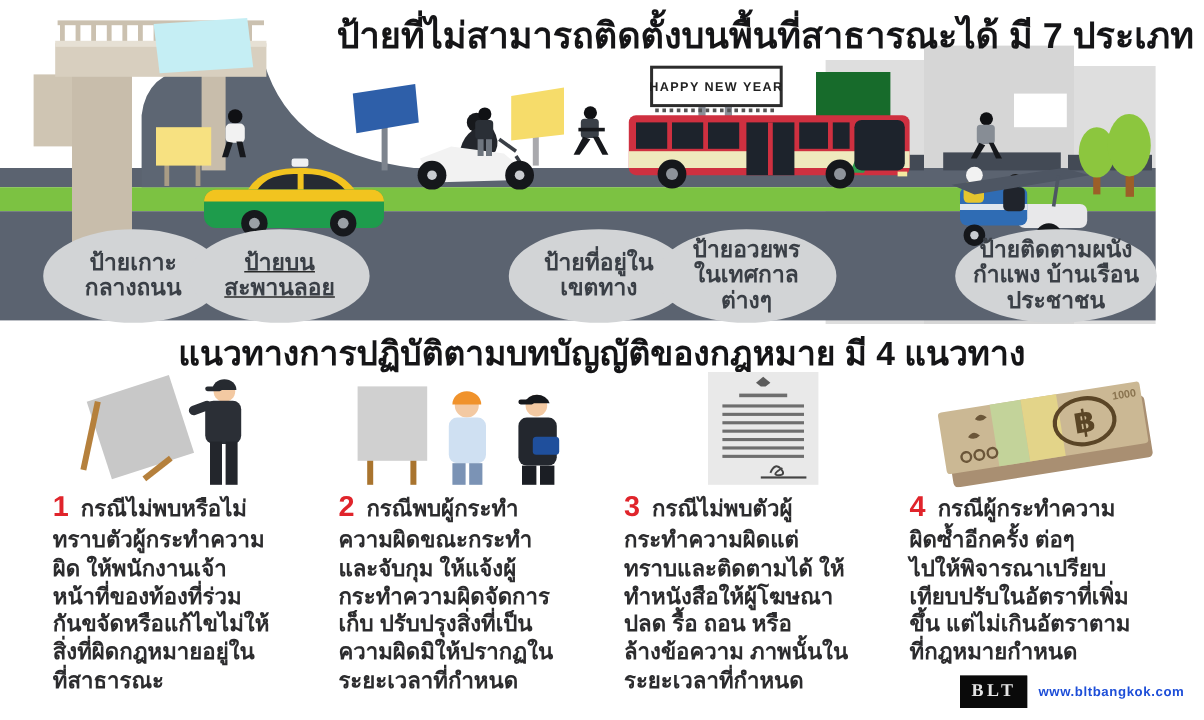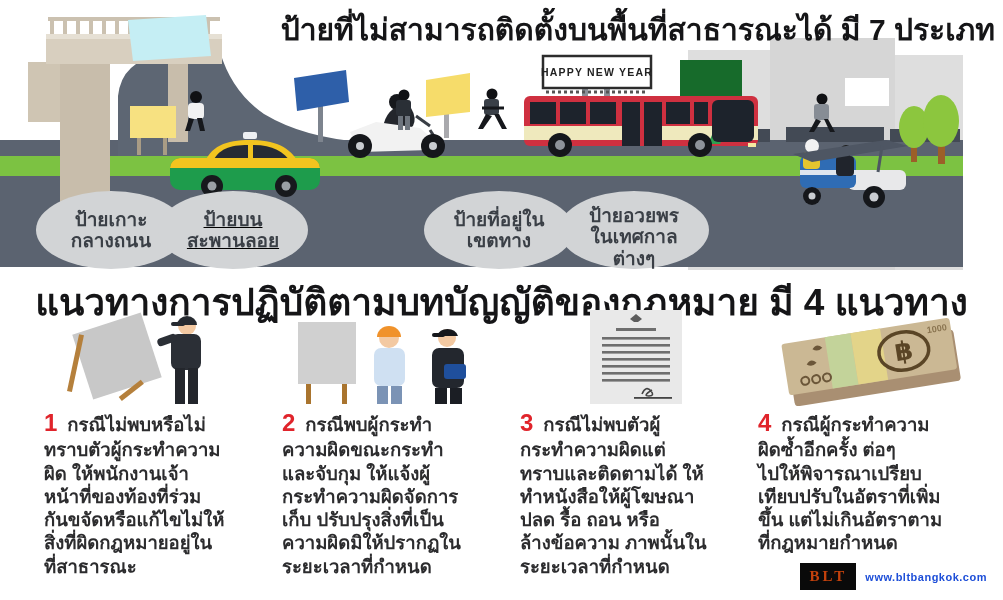--- a/index.html
+++ b/index.html
@@ -6,29 +6,29 @@
   .canvas{position:relative;width:1003px;height:600px;background:#ffffff;overflow:hidden;
           font-family:"Liberation Sans","DejaVu Sans",sans-serif;}
   .scene-wrap{position:absolute;left:0;top:0;width:879px;height:270px;}
   .top-title{position:absolute;left:225px;right:8px;top:6px;margin:0;text-align:right;
              font-size:30px;font-weight:800;color:#151517;letter-spacing:0;}
   .circle{position:absolute;top:191px;height:78px;background:#d2d4d6;border-radius:50%;
           display:flex;align-items:center;justify-content:center;}
   .circle span{white-space:pre-line;text-align:center;font-size:19px;font-weight:600;
                line-height:1.12;color:#3a3f46;}
   .bottom-title{position:absolute;left:0;right:0;top:272px;margin:0;text-align:center;
-                font-size:37px;font-weight:800;color:#151517;}
+                font-size:28px;font-weight:800;color:#151517;}
   .guides{position:absolute;left:44px;top:306px;width:944px;display:grid;
           grid-template-columns:repeat(4,1fr);column-gap:8px;}
   .guide-icon{height:100px;display:flex;align-items:flex-end;justify-content:center;}
   .guide-text{margin:2px 0 0 0;font-size:18.5px;line-height:1.26;color:#2c2c2e;font-weight:600;}
   .guide-num{color:#e0242b;font-size:24px;font-weight:800;margin-right:10px;}
   .guide-body{white-space:pre-line;}
   .footer{position:absolute;right:16px;bottom:10px;display:flex;align-items:center;gap:9px;}
-  .blt-box{background:#0a0a0a;color:#c2410c;width:54px;height:25px;display:flex;align-items:center;
+  .blt-box{background:#0a0a0a;color:#e5e5e5;width:54px;height:25px;display:flex;align-items:center;
            justify-content:center;font-family:"Liberation Serif","DejaVu Serif",serif;
            font-weight:700;font-size:15px;letter-spacing:3px;border:1px solid #0a0a0a;}
   .site{font-size:11px;font-weight:700;color:#1d4ed8;letter-spacing:.5px;}
 </style>
 </head>
 <body>
 
 <div class="canvas">
 
   <div class="scene-wrap">
@@ -190,24 +190,29 @@
 กลางถนน</span>
     </div>
   <div class="circle" style="left:158px;width:150px;text-decoration:underline;">
       <span>ป้ายบน
 สะพานลอย</span>
     </div>
   <div class="circle" style="left:424px;width:150px;">
       <span>ป้ายที่อยู่ใน
 เขตทาง</span>
     </div>
-  <div class="circle" style="left:559px;width:150px;align-items:flex-end;">
+  <div class="circle" style="left:547px;width:150px;">
       <span>ป้ายอวยพร
 ในเทศกาล
 ต่างๆ</span>
+    </div>
+  <div class="circle" style="left:796px;width:168px;">
+      <span>ป้ายติดตามผนัง
+กำแพง บ้านเรือน
+ประชาชน</span>
     </div>
 
   <h2 class="bottom-title">แนวทางการปฏิบัติตามบทบัญญัติของกฎหมาย มี 4 แนวทาง</h2>
 
   <div class="guides">
 
     <div class="guide">
       <div class="guide-icon">
         <svg width="200" height="100" viewBox="0 0 200 100">
           <rect x="22" y="16" width="72" height="68" fill="#c8c8c8" transform="rotate(-18 58 50)"></rect>

